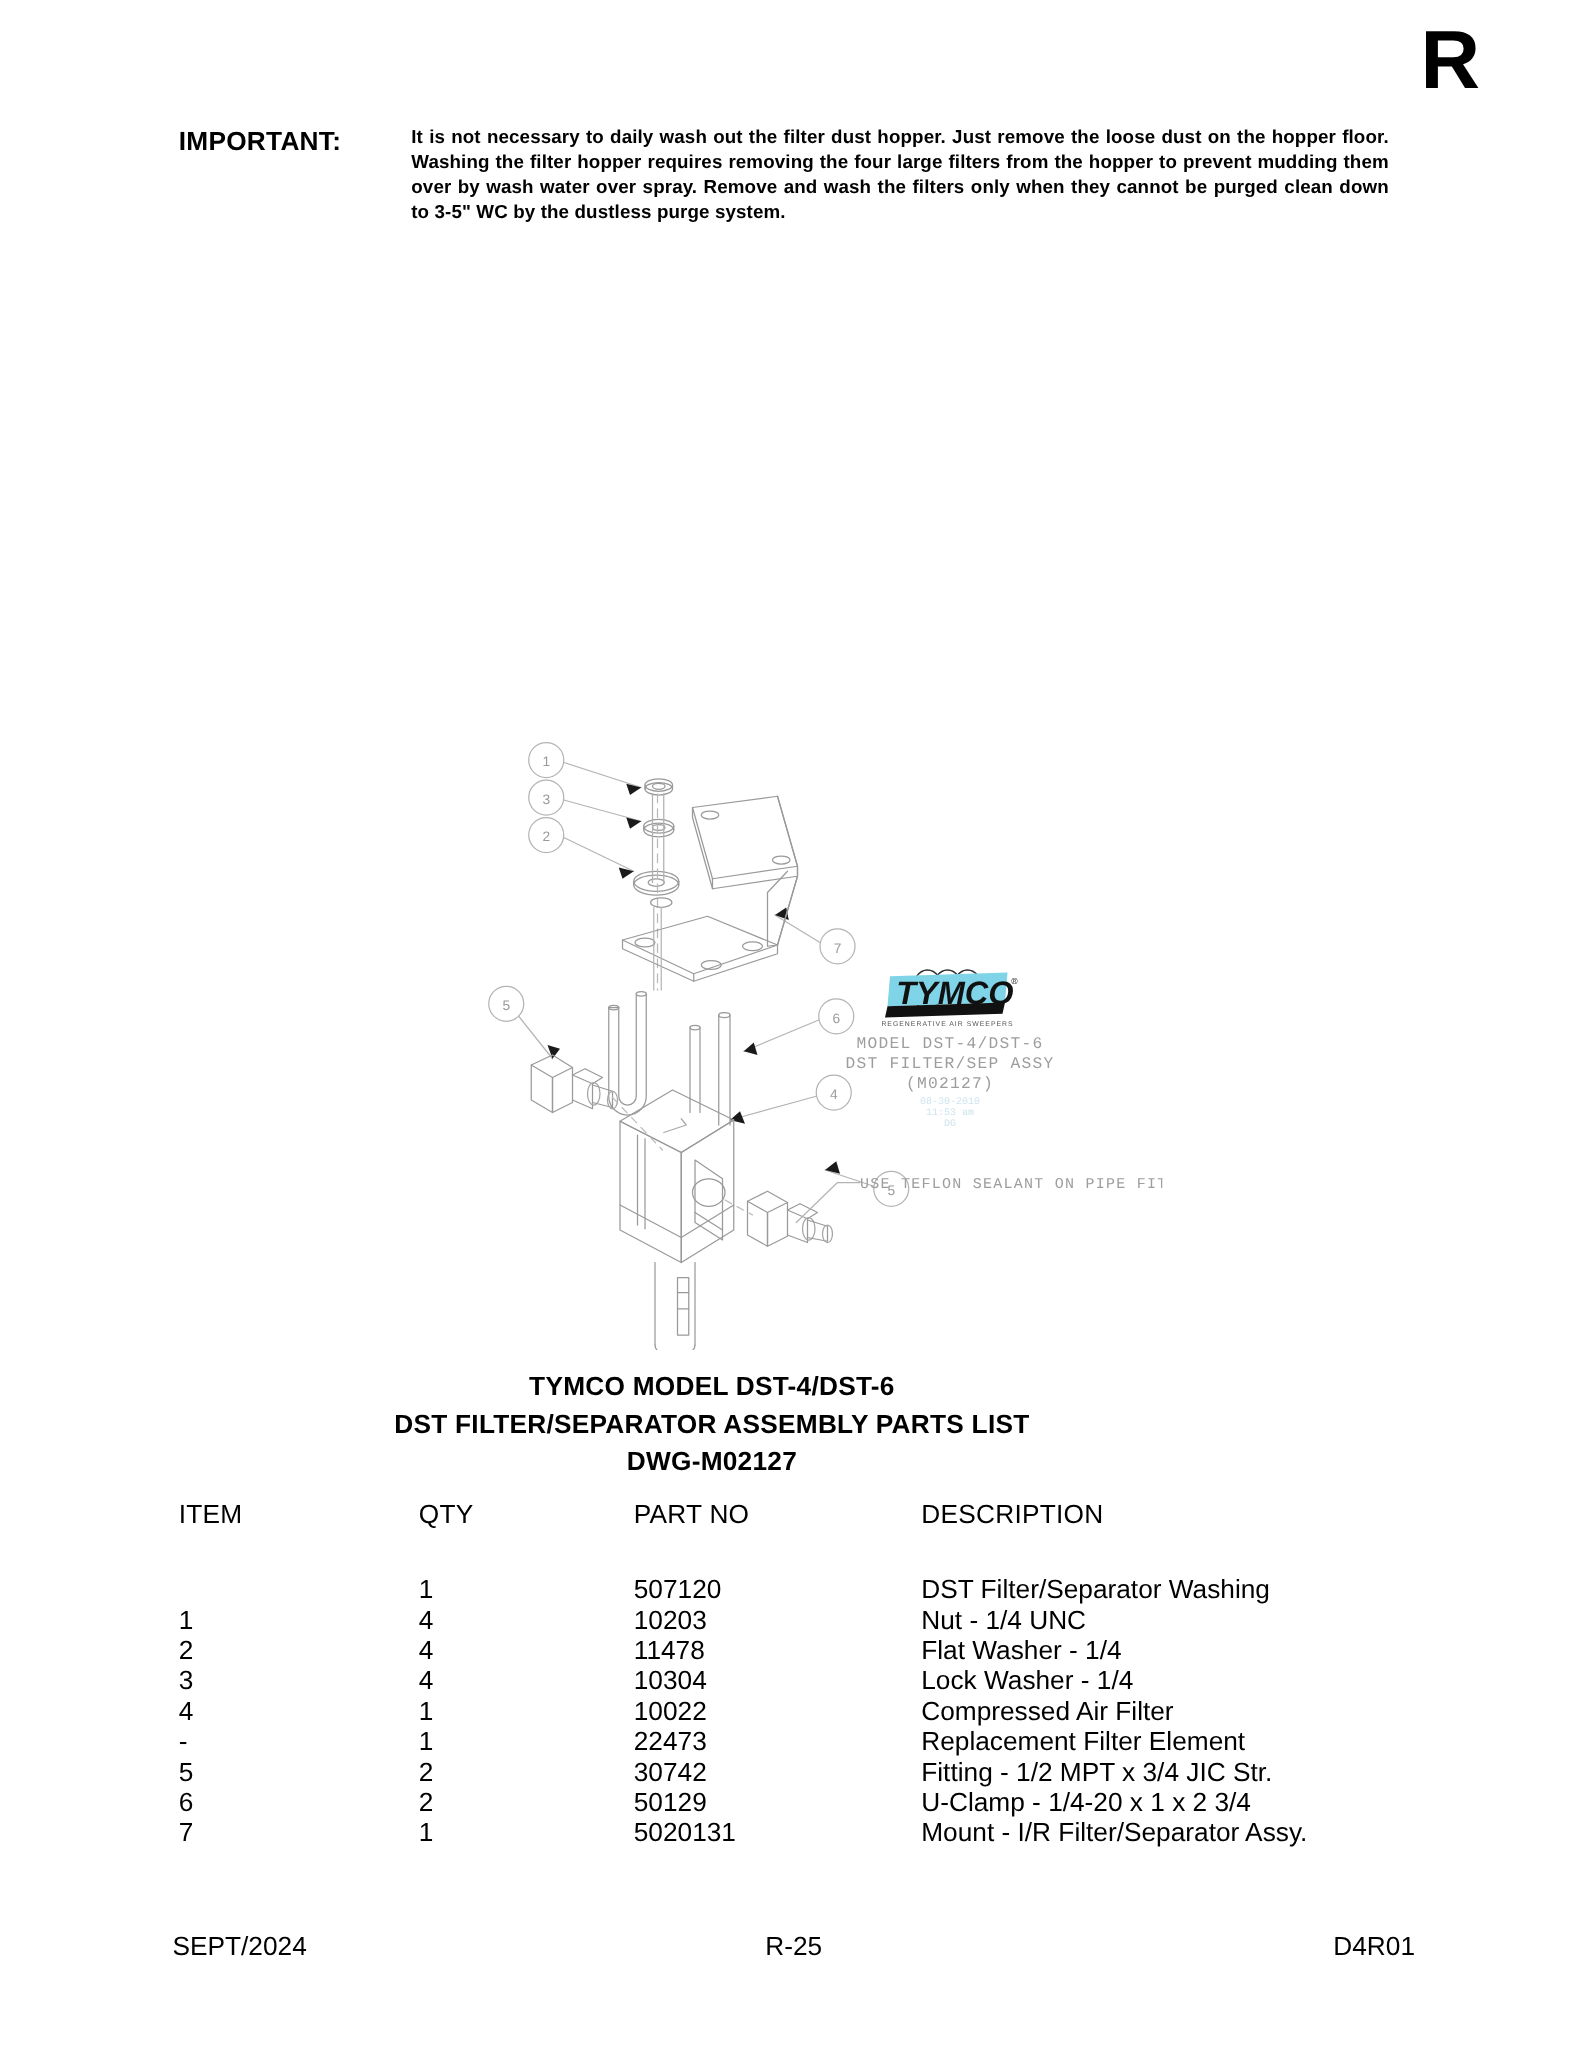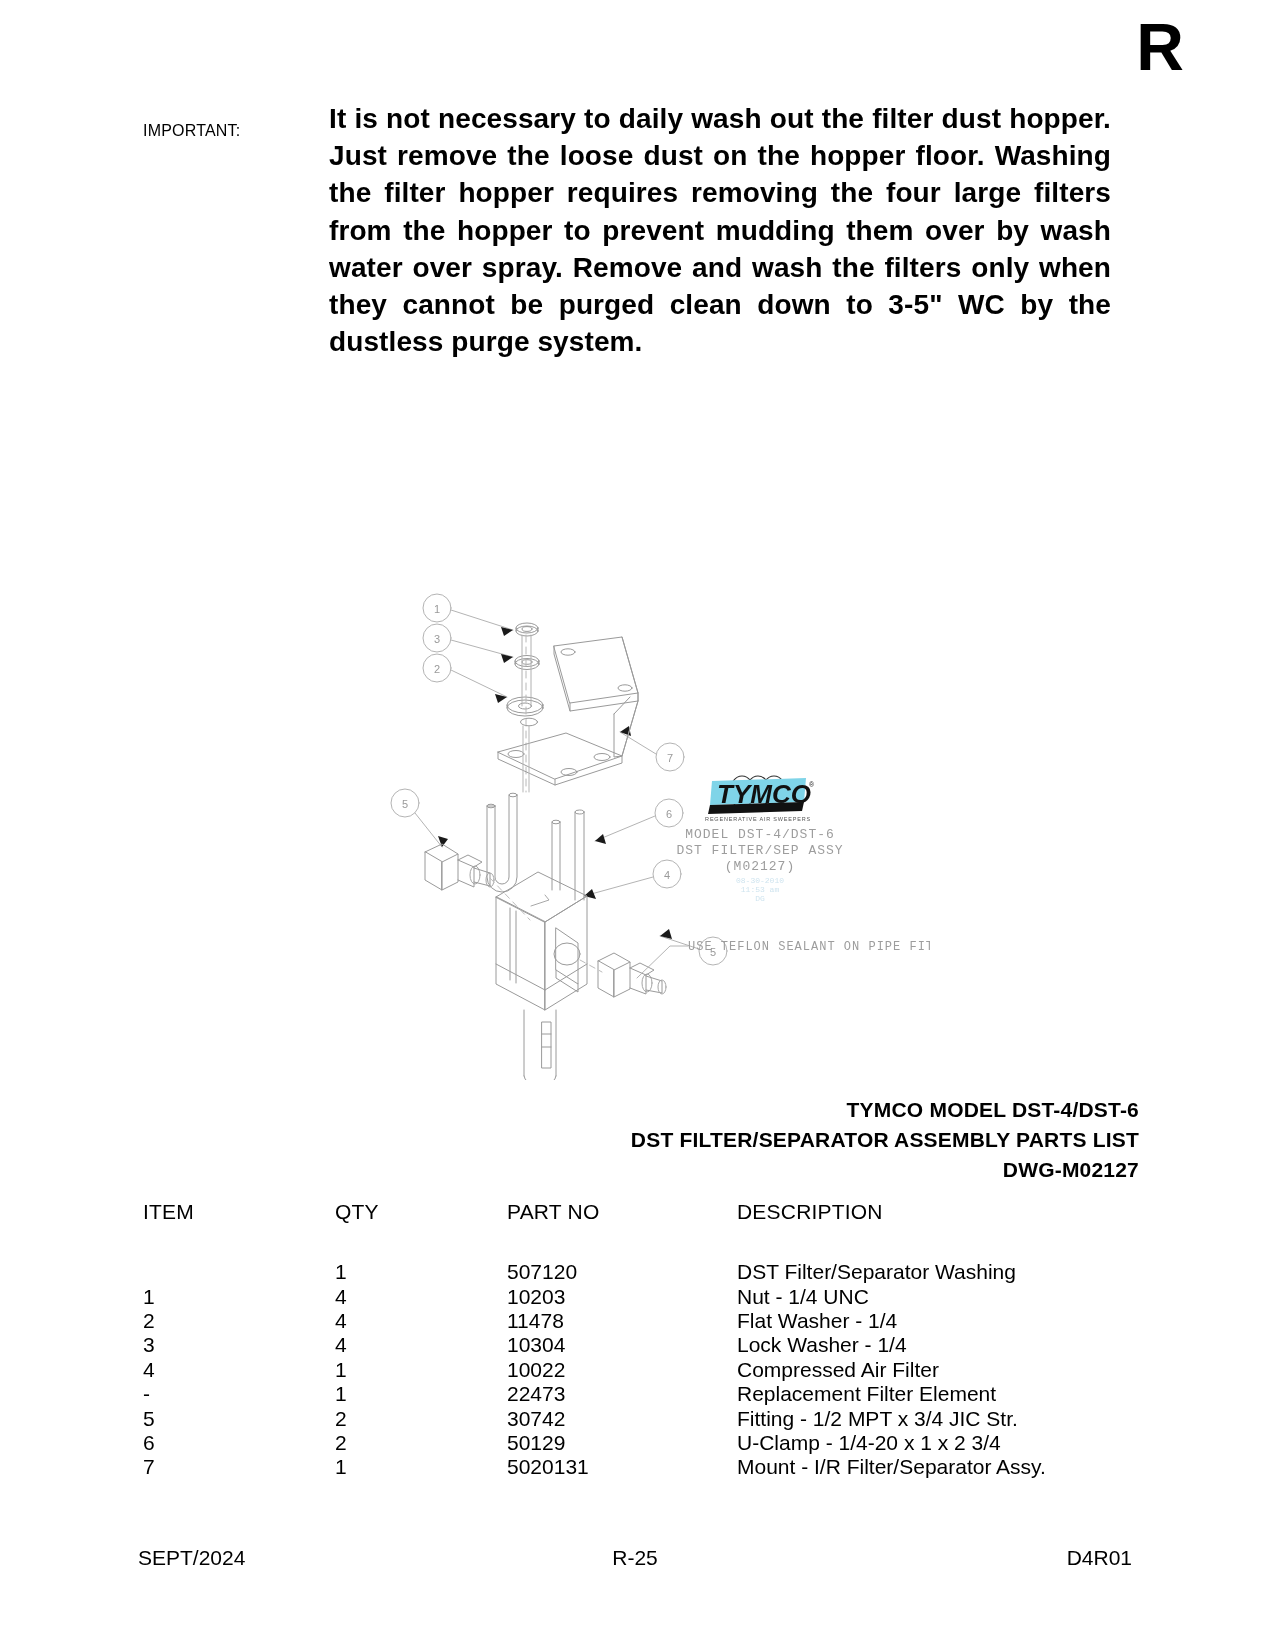--- a/index.html
+++ b/index.html
@@ -33,31 +33,30 @@
   
   .important-block {
     position: absolute;
     top: 100px;
     left: 143px;
     width: 968px;
     display: flex;
     align-items: flex-start;
   }
   .important-label {
-    font-size: 16px;
-    font-weight: normal;
+    font-size: 21px;
+    font-weight: bold;
     width: 186px;
     flex: 0 0 186px;
     line-height: 1.33;
     letter-spacing: 0.2px;
-    margin-top: 20px;
   }
   .important-text {
     flex: 1 1 auto;
-    font-size: 28px;
+    font-size: 15px;
     font-weight: bold;
     line-height: 1.33;
     text-align: justify;
     text-align-last: left;
     letter-spacing: 0.1px;
   }
 
   
   .drawing-area {
     position: absolute;
@@ -67,21 +66,21 @@
     height: 520px;
   }
   .drawing-area svg { display: block; }
 
   
   .figure-titles {
     position: absolute;
     top: 1095px;
     left: 0;
     width: 1139px;
-    text-align: right;
+    text-align: center;
   }
   .figure-titles div {
     font-size: 21px;
     font-weight: bold;
     line-height: 1.42;
     letter-spacing: 0.2px;
   }
 
   
   .parts-table {

